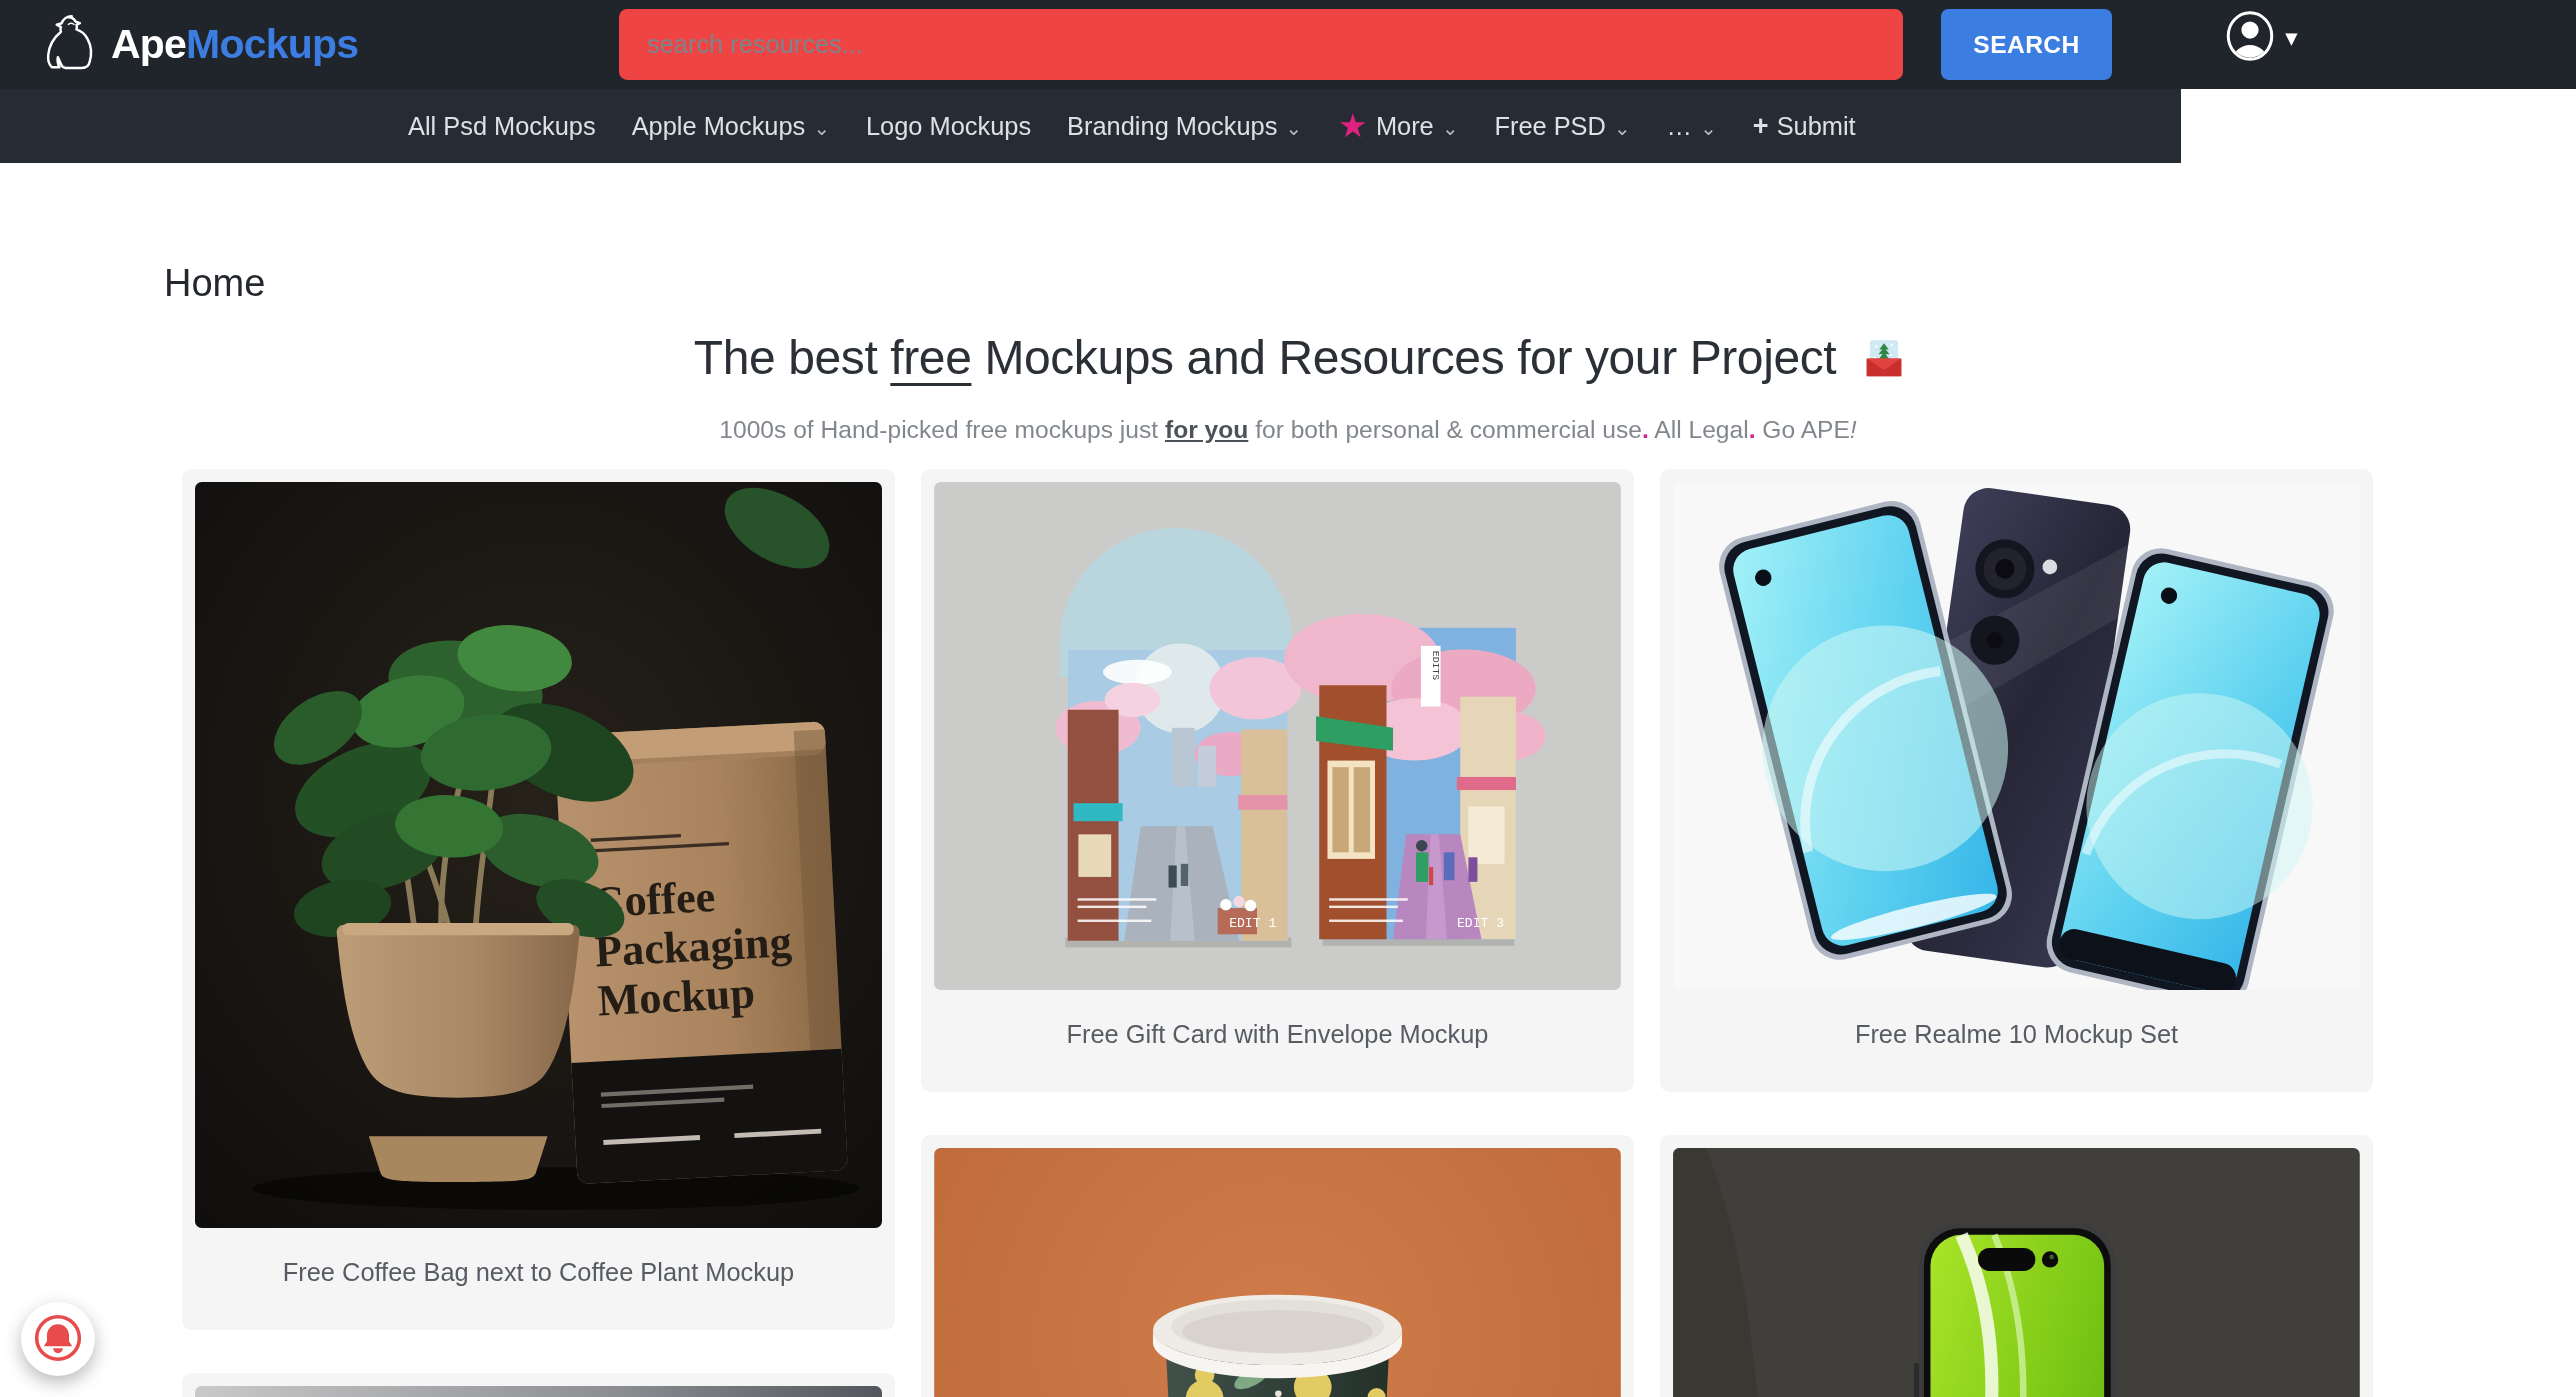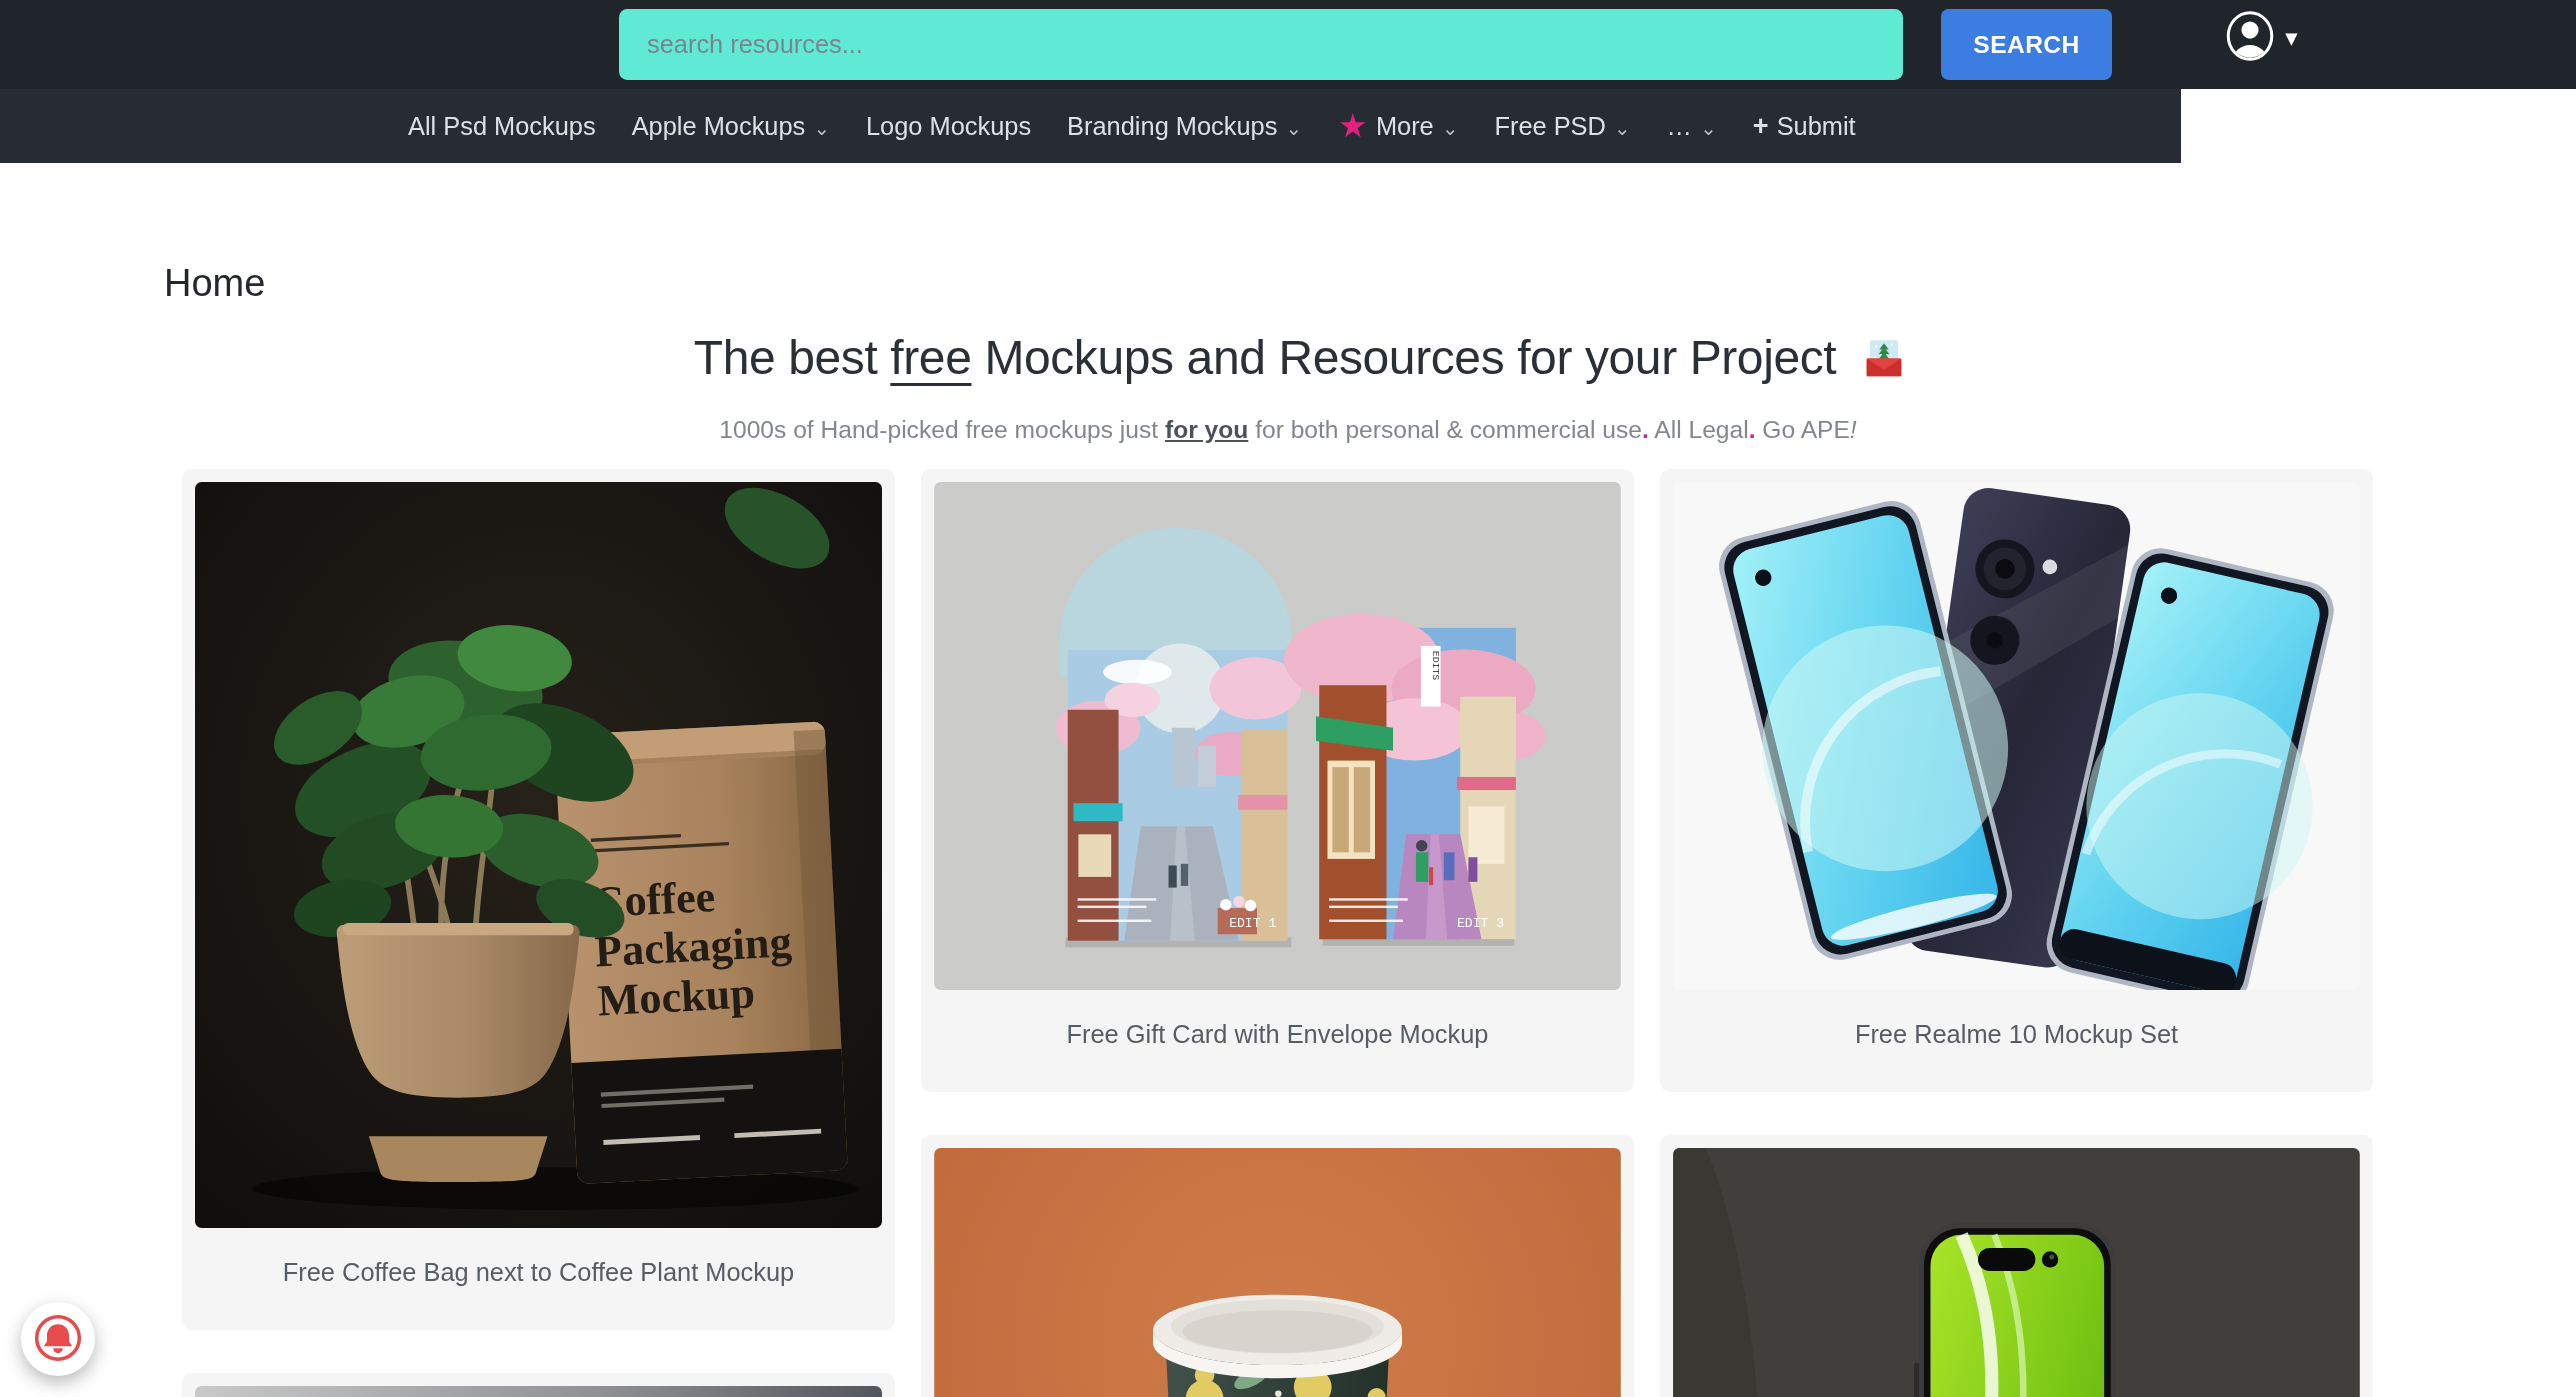--- a/index.html
+++ b/index.html
@@ -4,21 +4,21 @@
 <style>
   html,body{margin:0;padding:0;background:#ffffff;font-family:"Liberation Sans",sans-serif;}
   .page{position:relative;width:2576px;height:1397px;overflow:hidden;background:#fff;}
 
   
   .topbar{position:absolute;left:0;top:0;width:2576px;height:89px;background:#20242b;}
   .logo{position:absolute;left:44px;top:13px;display:flex;align-items:center;gap:13px;cursor:pointer;}
   .logo-text{font-size:41px;font-weight:700;letter-spacing:-0.8px;color:#fff;}
   .logo-text .blue{color:#3c7de2;}
   .search-input{position:absolute;left:619px;top:9px;width:1284px;height:71px;border:none;border-radius:8.2px;
-    background:#5eead4;font-size:25.4px;color:#343a40;padding:0 28px;box-sizing:border-box;outline:none;font-family:"Liberation Sans",sans-serif;}
+    background:#ef4444;font-size:25.4px;color:#343a40;padding:0 28px;box-sizing:border-box;outline:none;font-family:"Liberation Sans",sans-serif;}
   .search-input::placeholder{color:#7b858e;}
   .search-btn{position:absolute;left:1941px;top:9px;width:171px;height:71px;border:none;border-radius:7.4px;
     background:#3c7de2;color:#fff;font-size:24.6px;font-weight:700;letter-spacing:0.4px;cursor:pointer;font-family:"Liberation Sans",sans-serif;}
   .account{position:absolute;left:2223px;top:8.2px;display:flex;align-items:flex-start;gap:8.2px;cursor:pointer;}
   .caret{color:#fff;font-size:24.6px;line-height:24.6px;margin-top:18px;}
 
   
   .navbar{position:absolute;left:0;top:89px;width:2181px;height:74px;background:#272c34;}
   .nav-row{position:absolute;left:408px;top:0;height:74px;display:flex;align-items:center;gap:36px;}
   .nav-item{display:flex;align-items:center;gap:8.2px;color:#dde1e5;font-size:25.4px;cursor:pointer;white-space:nowrap;}
@@ -49,20 +49,29 @@
   
   .notif{position:absolute;left:21px;top:1302px;width:74px;height:74px;border-radius:50%;background:#fff;
     box-shadow:0 6.6px 18px rgba(0,0,0,.28);display:flex;align-items:center;justify-content:center;cursor:pointer;}
 </style>
 </head>
 <body>
 
 <div class="page">
 
   <header class="topbar">
+    <div class="logo">
+      <span>
+        <svg width="54" height="59" viewBox="0 0 70 76">
+          <path fill="none" stroke="#fff" stroke-width="3.2" stroke-linejoin="round" d="M36 4c-6.5 0-11.5 4-13 9l-6.5 2 5.5 3c-1 2-1 4 0 6C13 31.5 6.5 43 5.5 54c-.8 8 1.5 13 4.5 16h10c-2-4-3-9-2-13l4 9c1.2 3 3.2 5 6.2 5h21c5 0 9-3 10-8 3-10 2-21-3-30-3-6-8.2-10-14.2-12 1-2 1-4 0-6l4.5-2-5.5-2c-2-4-6-6-10.5-6z"></path>
+          <path fill="none" stroke="#fff" stroke-width="2" d="M31 15c2.4-2.2 6-2.2 8.4 0"></path>
+        </svg>
+      </span>
+      <span class="logo-text"><span>Ape</span><span class="blue">Mockups</span></span>
+    </div>
 
     <input class="search-input" type="text" placeholder="search resources..." style="">
     <button class="search-btn">SEARCH</button>
 
     <div class="account">
       <span>
         <svg width="54" height="56" viewBox="0 0 72 74">
           <defs>
               <clipPath id="avclip">
                 <ellipse cx="36" cy="37" rx="27" ry="29"></ellipse>

